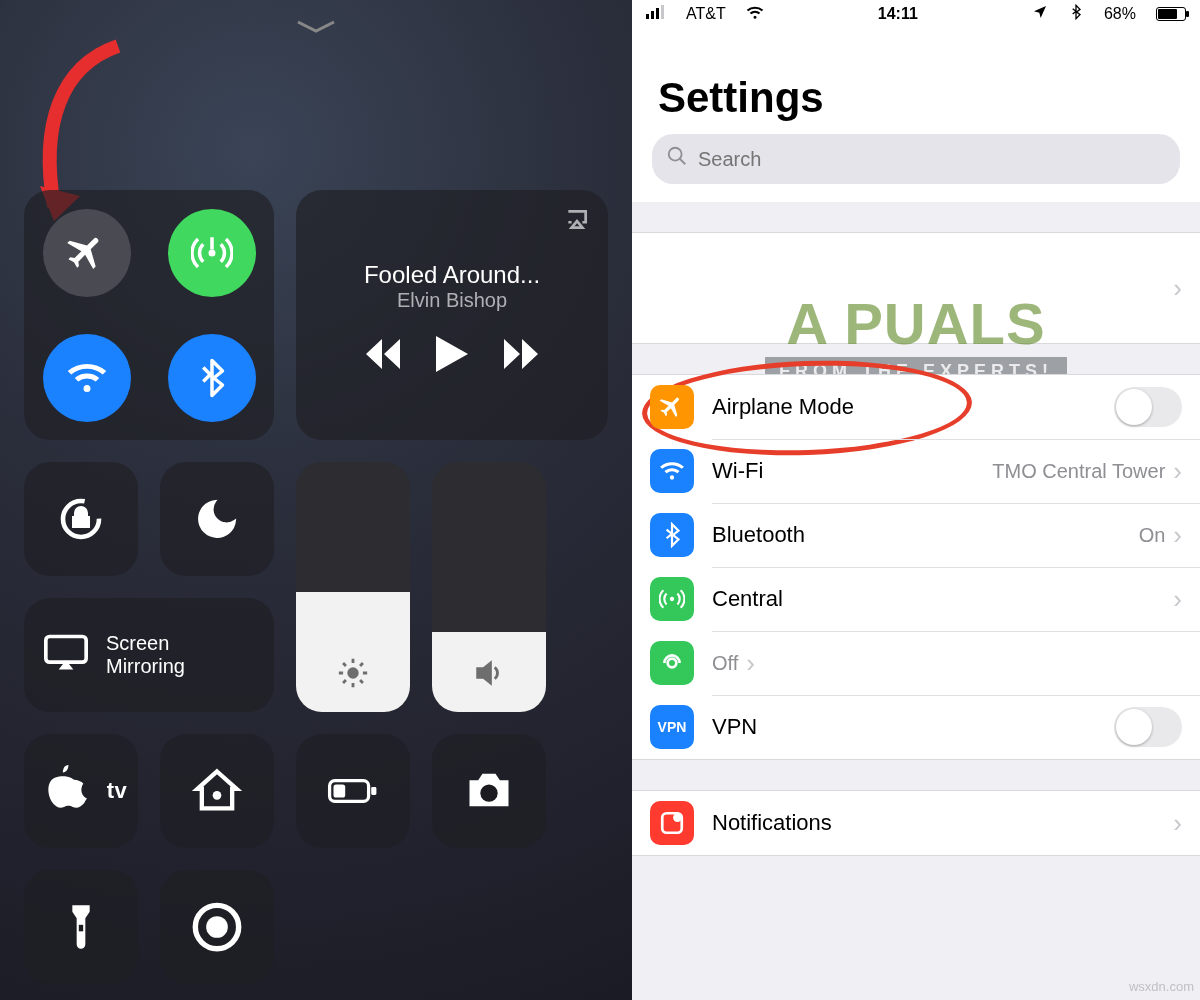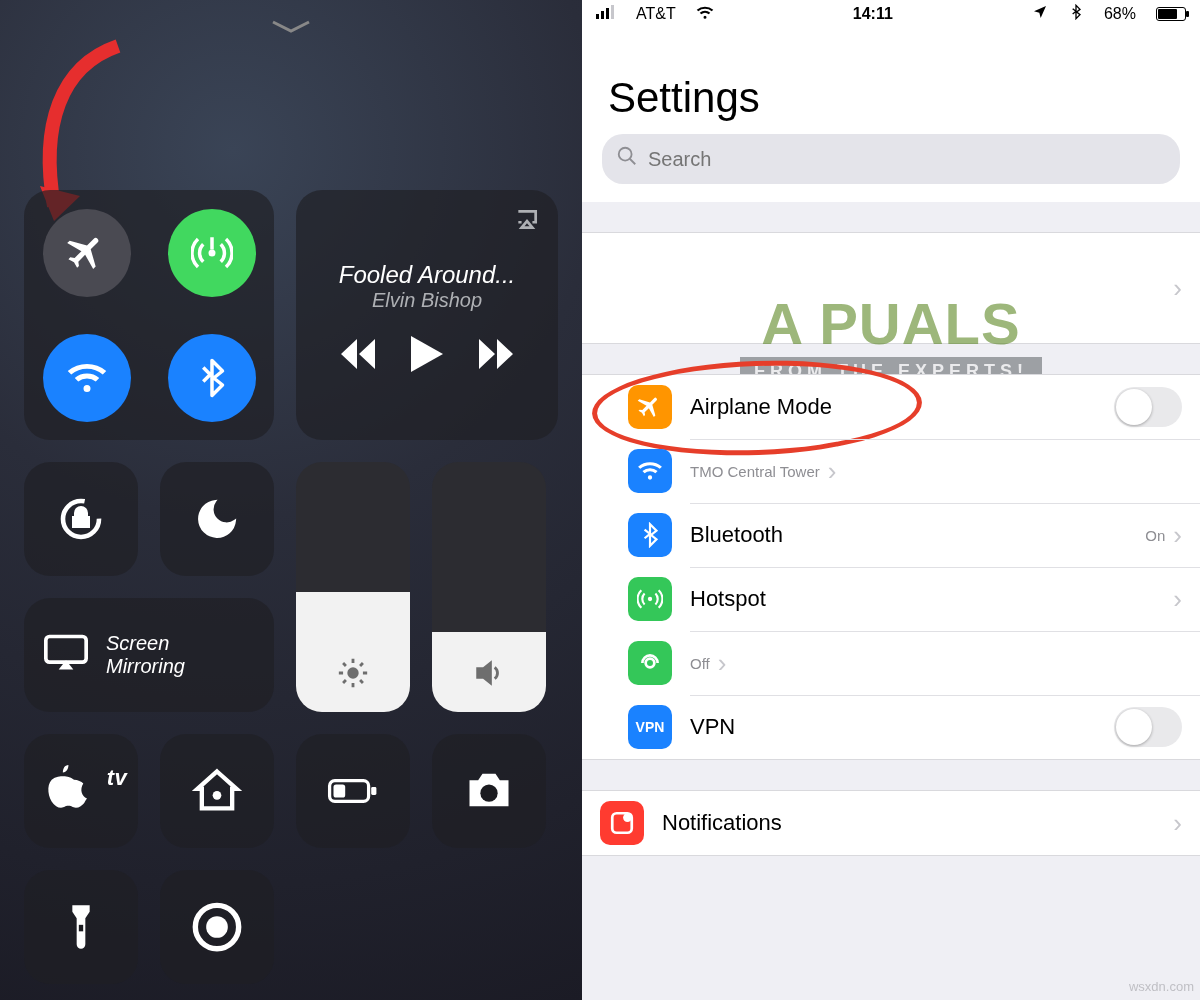--- a/index.html
+++ b/index.html
@@ -6,26 +6,25 @@
   body {
     font-family: -apple-system, "Helvetica Neue", Helvetica, Arial, sans-serif;
     background: #fff;
     width: 1200px;
     height: 1000px;
     display: flex;
   }
   
   .cc {
     position: relative;
-    width: 582px;
+    width: 632px;
     height: 1000px;
     background: radial-gradient(circle at 40% 15%, #3a4456 0%, #2a2d3a 40%, #1b1b25 100%);
     color: #fff;
     padding: 20px;
-    font-style: italic;
   }
   .cc-chevron {
     position: absolute;
     top: 18px; left: 50%;
     transform: translateX(-50%);
     width: 44px; height: 16px;
   }
   .cc-chevron svg { width: 100%; height: 100%; stroke:#888; stroke-width:3; fill:none; }
   .cc-grid {
     position:absolute; top:190px; left:24px; right:24px;
@@ -97,21 +96,21 @@
     font-size:22px;
     color:#000;
   }
   .status-bar {
     height:28px; display:flex; align-items:center; justify-content:space-between;
     padding:0 14px; font-size:16px; background:#fff;
   }
   .status-left, .status-right { display:flex; align-items:center; gap:20px;}
   .status-right svg { width:16px; height:16px; }
   .s-big-title {
-    background:#fff; padding:46px 20px 12px 26px; font-size:42px; font-weight:400;
+    background:#fff; padding:46px 20px 12px 26px; font-size:42px; font-weight:700;
   }
   .s-search-wrap { background:#fff; padding:0 20px 18px 20px;}
   .s-search {
     background:#e4e4ea; border-radius:21px; height:50px;
     display:flex; align-items:center; padding:0 14px; gap:10px;
   }
   .s-search svg { width:22px; height:22px; fill:#8e8e93;}
   .s-search input {
     border:none; background:transparent; font-size:20px; color:#8e8e93;
     outline:none; width:100%;
@@ -126,21 +125,21 @@
     content:""; position:absolute; left:80px; right:0; top:0;
     border-top:1px solid #e0e0e4;
   }
   .s-icon {
     width:44px; height:44px; border-radius:10px;
     display:flex; align-items:center; justify-content:center; margin-right:18px;
     flex-shrink:0;
   }
   .s-icon svg { width:26px; height:26px; fill:#fff; }
   .s-label { flex:1; font-size:22px; color:#000;}
-  .s-val   { color:#8e8e93; font-size:15px; margin-right:8px;}
+  .s-val   { color:#8e8e93; font-size:20px; margin-right:8px;}
   .chev    { color:#c7c7cc; font-size:26px; }
   .switch {
     width:68px; height:40px; border-radius:20px; background:#e9e9eb;
     position:relative;
   }
   .switch .knob {
     position:absolute; top:2px; left:2px; width:36px; height:36px;
     border-radius:50%; background:#fff; box-shadow:0 1px 3px rgba(0,0,0,.3);
   }
   .ic-orange { background:#ff9500;}
@@ -296,21 +295,21 @@
               <path d="M8 19l4-5 4 5z" fill="#fff"></path>
             </svg>
         </span>
         <span class="lbl" style="white-space:pre-line;">Screen
 Mirroring</span>
       </div>
     </div>
 
     <div class="row" style="margin-top:0;">
       <div class="btn-sq">
-        <span style="display:flex;gap:20px;">
+        <span style="display:flex;align-items:center;gap:20px;">
           <svg width="28" height="32" viewBox="0 0 24 28">
               <path fill="#fff" d="M16 0c0 2-1 4-3 4-0-2 1-4 3-4zm3 8c-2-2-5-2-6-2s-4 0-6 2c-3 3-2 10 1 13 1 1 2 2 4 2s2-1 4-1 2 1 4 1 3-1 4-2c1-1 1-2 2-3-3-1-4-5-2-8-1-1-3-2-5-2z"></path>
             </svg>
           <span class="tv-label">tv</span>
         </span>
       </div>
       <div class="btn-sq">
         <svg viewBox="0 0 24 24">
             <path d="M12 3l9 8h-2v9H5v-9H3z" fill="none" stroke="#fff" stroke-width="2"></path>
             <circle cx="12" cy="14" r="2" fill="#fff"></circle>
@@ -408,41 +407,42 @@
   </div>
 
   <div class="s-group">
     <div class="s-row" style="height:110px;">
       <span class="chev" style="margin-left:auto;">›</span>
     </div>
   </div>
 
   <div class="s-gap"></div>
 
-  <div class="s-group" style="position:relative;padding-left:28px;">
+  <div class="s-group" style="position:relative;">
     <div class="circle-annot" style="top:-14px; left:10px;"></div>
 
     <div class="s-row">
       <span class="s-icon ic-orange">
         <svg viewBox="0 0 24 24">
             <path d="M21 14l-9-5V3.5a1.5 1.5 0 0 0-3 0V9l-9 5v2l9-2.5V19l-2 1.5V22l3.5-1 3.5 1v-1.5L12 19v-5.5l9 2.5z" transform="rotate(45 12 12)"></path>
           </svg>
       </span>
       <span class="s-label">Airplane Mode</span>
       <span class="switch">
           <span class="knob"></span>
         </span>
     </div>
 
     <div class="s-row">
       <span class="s-icon ic-blue">
         <svg viewBox="0 0 24 20">
             <path d="M12 18a2 2 0 1 0 0-4 2 2 0 0 0 0 4zm-5-6a8 8 0 0 1 10 0l2-2a11 11 0 0 0-14 0zm-4-4a14 14 0 0 1 18 0l2-2a17 17 0 0 0-22 0z"></path>
           </svg>
       </span>
+      <span class="s-label">Wi-Fi</span>
       <span class="s-val">TMO Central Tower</span>
       <span class="chev">›</span>
     </div>
 
     <div class="s-row">
       <span class="s-icon ic-blue">
         <svg viewBox="0 0 24 24">
             <path d="M12 2v20l6-6-5-4 5-4-6-6zM7 7l5 4-5 4" stroke="#fff" stroke-width="2" fill="none"></path>
           </svg>
       </span>
@@ -451,21 +451,21 @@
       <span class="chev">›</span>
     </div>
 
     <div class="s-row">
       <span class="s-icon ic-green">
         <svg viewBox="0 0 24 24">
             <circle cx="12" cy="12" r="2"></circle>
             <path d="M7 7a7 7 0 0 0 0 10M17 7a7 7 0 0 1 0 10M4 4a11 11 0 0 0 0 16M20 4a11 11 0 0 1 0 16" stroke="#fff" stroke-width="2" fill="none"></path>
           </svg>
       </span>
-      <span class="s-label">Hotspot</span>
+      <span class="s-label">Central</span>
       <span class="chev">›</span>
     </div>
 
     <div class="s-row">
       <span class="s-icon ic-green">
         <svg viewBox="0 0 24 24">
             <path d="M8 12a4 4 0 1 1 8 0 4 4 0 0 1-8 0zm-3 0a7 7 0 1 1 14 0" fill="none" stroke="#fff" stroke-width="2.5"></path>
           </svg>
       </span>
       <span class="s-val">Off</span>

